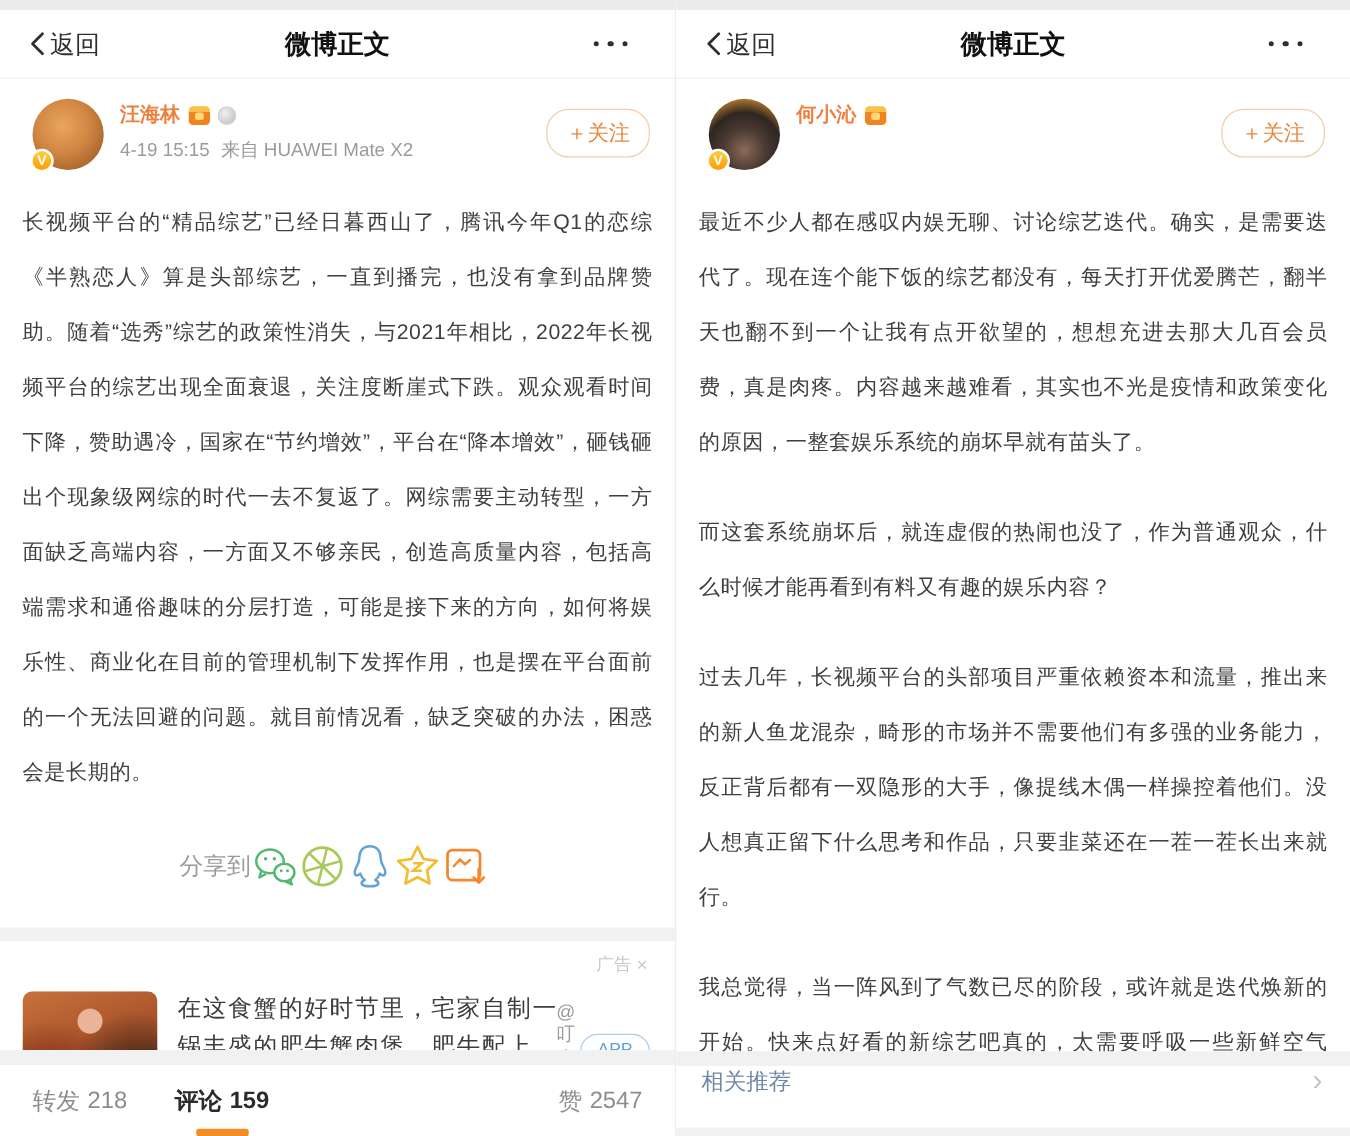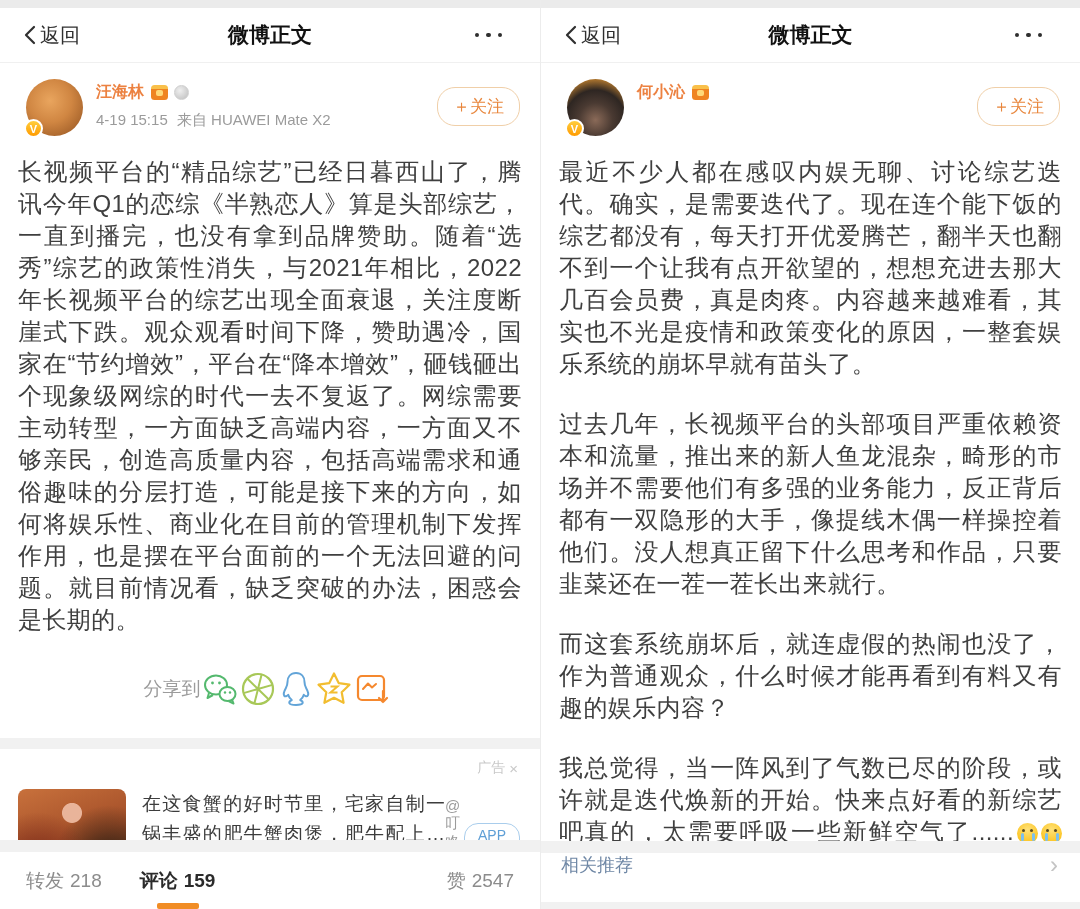--- a/index.html
+++ b/index.html
@@ -22,21 +22,21 @@
   .head-info{margin-left:13px;flex:1;min-width:0;}
   .uname-row{display:flex;align-items:center;margin-top:3px;}
   .uname{font-size:16px;font-weight:600;color:#ec8140;}
   .badge-bag{display:inline-block;width:17px;height:15px;border-radius:3.5px;margin-left:7px;background:linear-gradient(#f9c04a 28%,#ef8420 30%);position:relative;}
   .badge-bag::after{content:"";position:absolute;left:5px;top:5px;width:7px;height:6px;border-radius:2px;background:#ffd978;}
   .badge-medal{display:inline-block;width:15px;height:15px;border-radius:50%;margin-left:6px;background:radial-gradient(circle at 38% 35%,#efefef,#bdbdbd);border:1px solid #cfcfcf;box-sizing:border-box;}
   .meta{margin-top:8px;font-size:15px;color:#9b9b9b;white-space:nowrap;}
   .meta span{margin-right:5px;}
   .follow-btn{margin-top:8px;flex:0 0 auto;border:1px solid #f0cfa8;color:#e8863c;font-size:17px;border-radius:18px;padding:7px 15px;background:#fff;cursor:pointer;font-family:inherit;}
 
-  .post-text{margin:20px 18px 0 18px;font-size:24px;line-height:32px;color:#3f3f3f;text-align:justify;letter-spacing:.4px;}
+  .post-text{margin:20px 18px 0 18px;font-size:17px;line-height:44px;color:#3f3f3f;text-align:justify;letter-spacing:.4px;}
   .post-text p{margin:0 0 28px 0;}
   .post-text p:last-child{margin-bottom:0;}
 
   .share-row{display:flex;align-items:center;justify-content:center;padding:0 54px 0 48px;margin-top:30px;height:46px;}
   .share-label{font-size:19px;color:#9b9b9b;}
   .share-icon{width:38px;height:38px;display:flex;align-items:center;justify-content:center;cursor:pointer;}
 
   .band{height:11px;background:#f1f1f1;margin-top:26px;}
 
   .ad{padding:10px 20px 0 18px;}
@@ -223,22 +223,22 @@
         <div class="uname-row">
           <span class="uname">何小沁</span>
           <span class="badge-bag"></span>
         </div>
       </div>
       <button class="follow-btn">＋关注</button>
     </div>
 
     <div class="post-text">
       <p>最近不少人都在感叹内娱无聊、讨论综艺迭代。确实，是需要迭代了。现在连个能下饭的综艺都没有，每天打开优爱腾芒，翻半天也翻不到一个让我有点开欲望的，想想充进去那大几百会员费，真是肉疼。内容越来越难看，其实也不光是疫情和政策变化的原因，一整套娱乐系统的崩坏早就有苗头了。</p>
+      <p>而这套系统崩坏后，就连虚假的热闹也没了，作为普通观众，什么时候才能再看到有料又有趣的娱乐内容？</p>
       <p>过去几年，长视频平台的头部项目严重依赖资本和流量，推出来的新人鱼龙混杂，畸形的市场并不需要他们有多强的业务能力，反正背后都有一双隐形的大手，像提线木偶一样操控着他们。没人想真正留下什么思考和作品，只要韭菜还在一茬一茬长出来就行。</p>
-      <p>而这套系统崩坏后，就连虚假的热闹也没了，作为普通观众，什么时候才能再看到有料又有趣的娱乐内容？</p>
       <p><span>我总觉得，当一阵风到了气数已尽的阶段，或许就是迭代焕新的开始。快来点好看的新综艺吧真的，太需要呼吸一些新鲜空气了......</span><span class="emoji-cry"></span><span class="emoji-cry"></span><span class="emoji-cry"></span></p>
     </div>
 
     <div class="share-row" style="margin-top:18px;">
       <span class="share-label">分享到</span>
       <span class="share-icon">
         <svg width="38" height="34" viewBox="0 0 38 34">
             <ellipse cx="15" cy="13" rx="11" ry="9.5" fill="none" stroke="#54b96e" stroke-width="2"></ellipse>
             <path d="M8 21 L6.5 26 L12 23" fill="none" stroke="#54b96e" stroke-width="2" stroke-linejoin="round"></path>
             <circle cx="11.5" cy="11" r="1.4" fill="#54b96e"></circle>

